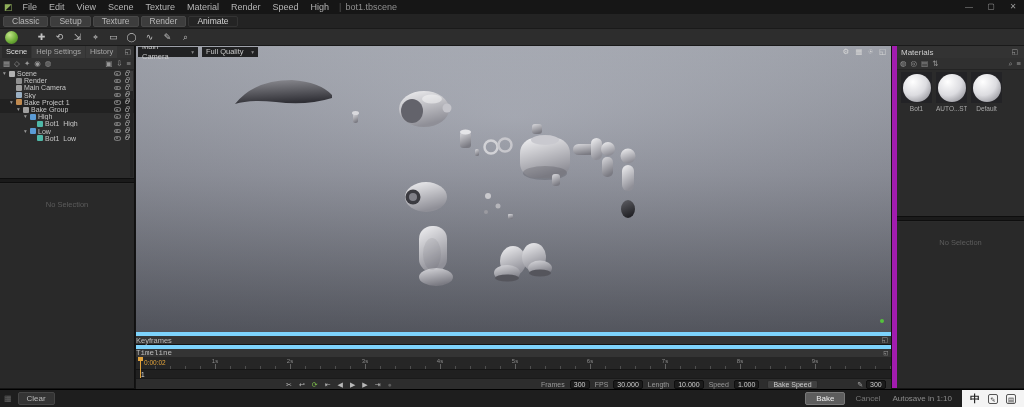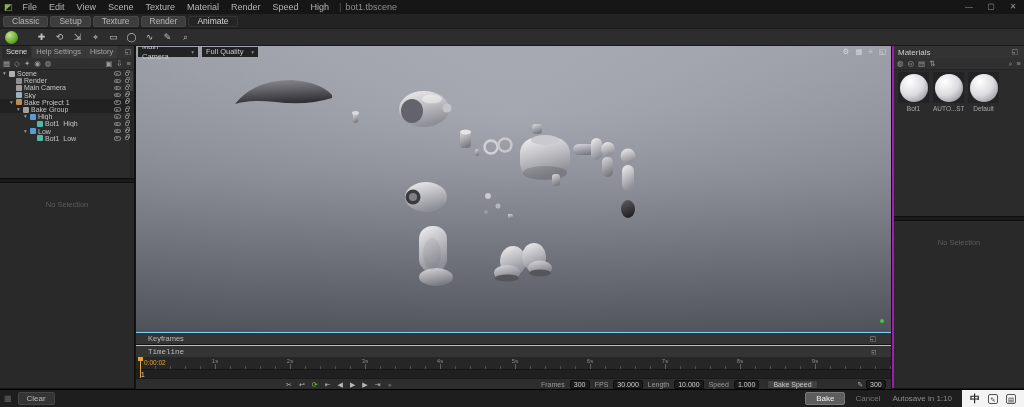--- a/index.html
+++ b/index.html
@@ -61,21 +61,21 @@
                 linear-gradient(180deg, var(--viewport-top,#a8acb6) 0%, #8e919c 45%, var(--viewport-bottom,#5f626c) 100%); }
   .vp-dropdown { position:absolute; top:1px; height:10px; background:rgba(16,16,16,0.88); color:#c8c8c8; font-size:7.5px; line-height:10px; padding:0 4px; display:flex; align-items:center; gap:5px; }
   #vp-cam { left:2px; width:60px; }
   #vp-quality { left:66px; width:56px; }
   .caret { margin-left:auto; font-size:5.5px; color:#888; }
   .vp-corner { position:absolute; top:1px; right:5px; display:flex; gap:6px; font-size:7.5px; color:#d6d6d6; }
   .green-dot { position:absolute; right:7px; bottom:9px; width:4px; height:4px; border-radius:50%; background:var(--ready-dot-green,#54c23c); }
   #vp-scene { position:absolute; left:0; top:0; }
 
   
-  .tl-header { position:absolute; left:136px; width:755px; height:12px; background:#343434; display:flex; align-items:center; font-size:7.5px; color:#bbb; padding:0 12px; border-top:1px solid #7dd3fc; }
+  .tl-header { position:absolute; left:136px; width:755px; height:12px; background:#343434; display:flex; align-items:center; font-size:7.5px; color:#bbb; padding:0 0; border-top:4px solid #7dd3fc; }
   #keyframes-bar { top:332px; }
   #timeline-bar { top:345px;font-family:Liberation Mono, monospace; }
   #ruler { position:absolute; left:136px; top:357px; width:755px; height:12px; background:#262626; }
   .tick { position:absolute; bottom:0; width:1px; background:#4f4f4f; }
   .tick.minor { height:3px; }
   .tick.major { height:5px; background:#626262; }
   .tick-label { position:absolute; top:1px; font-size:6px; color:#8a8a8a; transform:translateX(-50%); }
   #current-time { position:absolute; left:8px; top:2px; font-size:6.5px; color:var(--playhead,#e2a33b); }
   #track-row { position:absolute; left:136px; top:369px; width:755px; height:9px; background:#202020; border-top:1px solid #151515; }
   #track-label { position:absolute; left:5px; top:1px; font-size:6.5px; color:#ddd; }
@@ -87,21 +87,21 @@
   .tbtn.green { color:var(--loop-green,#7ec14b); }
   .tbtn.sphere { color:#5c5c5c; }
   #tl-fields { position:absolute; left:405px; top:0; height:11px; display:flex; align-items:center; gap:5px; }
   .fld-label { font-size:7px; color:#999; }
   .fld-box { background:#1b1b1b; border:1px solid #0e0e0e; border-radius:2px; font-size:7px; color:#ccc; padding:0 3px; height:9px; line-height:8px; min-width:20px; }
   .bake-speed { background:#414141; border:1px solid #2a2a2a; border-radius:2px; font-size:7px; color:#ccc; padding:0 5px; height:9px; line-height:8px; margin-left:3px; }
   #frame-edit { position:absolute; right:5px; top:0; height:11px; display:flex; align-items:center; gap:3px; }
   .pencil { font-size:7px; color:#aaa; }
 
   
-  #materials-panel { position:absolute; left:892px; top:46px; width:132px; height:342px; background:#2b2b2b; border-left:2px solid #a21caf; }
+  #materials-panel { position:absolute; left:892px; top:46px; width:132px; height:342px; background:#2b2b2b; border-left:5px solid #a21caf; }
   .panel-header { height:12px; background:#333; display:flex; align-items:center; font-size:8px; color:#ccc; padding:0 3px 0 4px; }
   #mat-tiles { position:absolute; top:26px; left:4px; display:flex; gap:4px; }
   .mat-tile { width:31px; }
   .mat-thumb { width:31px; height:31px; background:#232326; display:flex; align-items:center; justify-content:center; }
   .mat-sphere { width:28px; height:28px; border-radius:50%; background:radial-gradient(circle at 35% 28%, #ffffff, #dcdce0 50%, #9c9ca2 82%, #7c7c82); }
   .mat-label { font-size:6.5px; color:#aaa; text-align:center; width:31px; overflow:hidden; white-space:nowrap; margin-top:2px; }
   #mat-divider { top:170px; }
   #mat-props { position:absolute; top:176px; bottom:0; left:0; right:0; background:#292929; }
 
   

